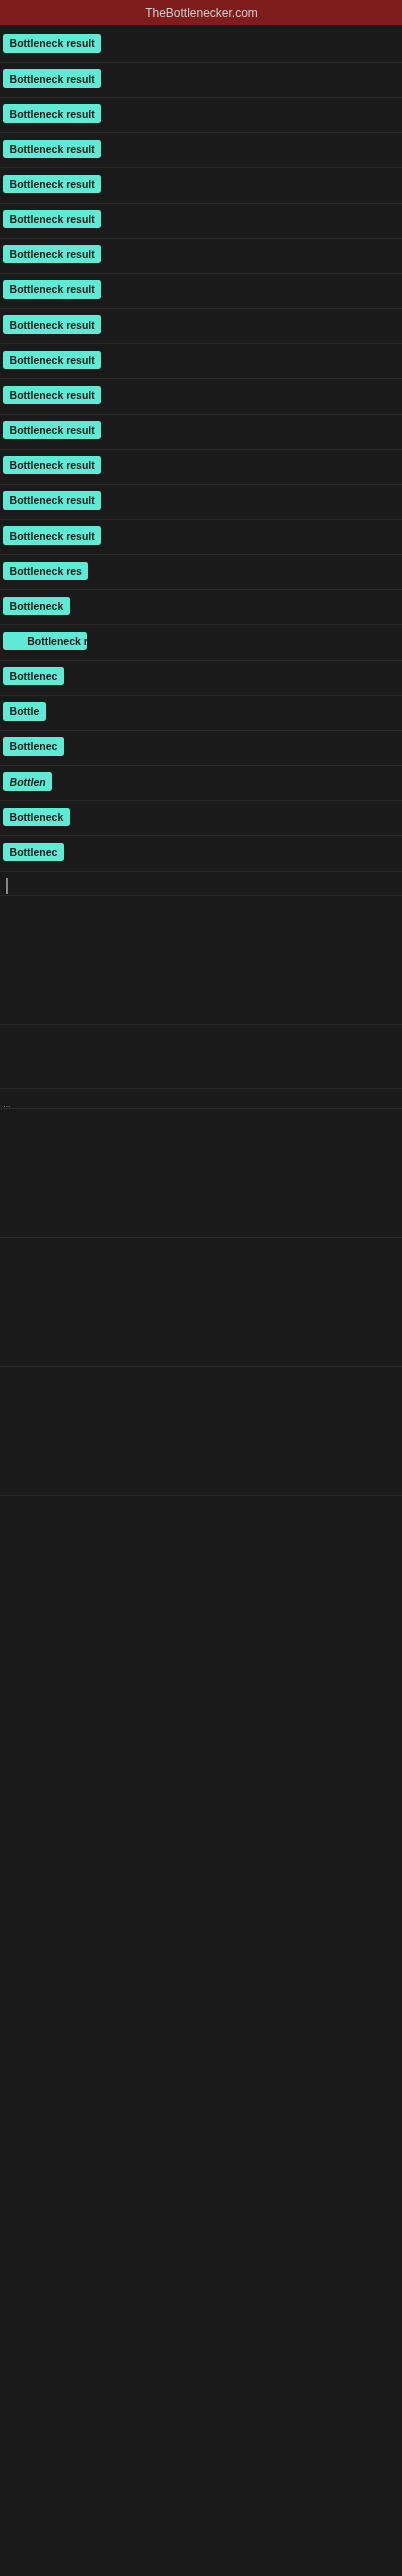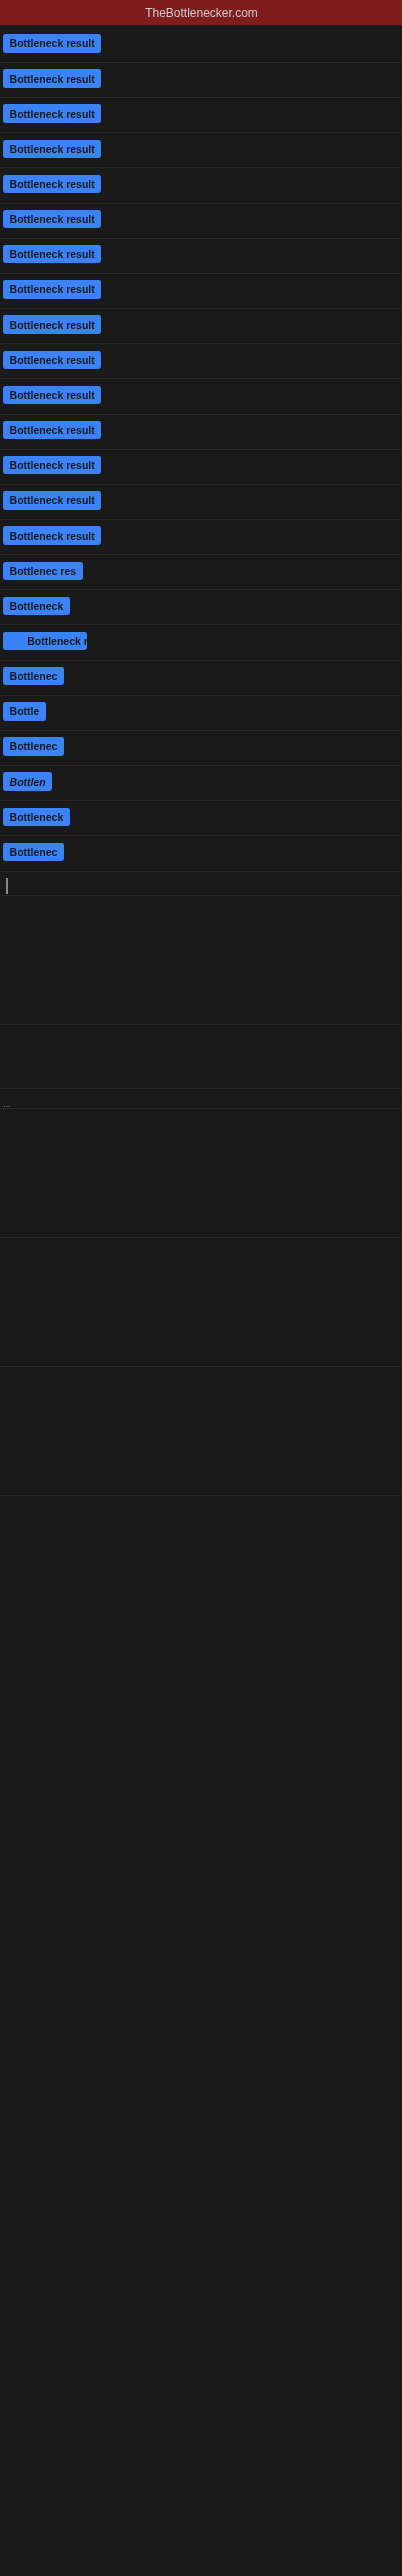--- a/index.html
+++ b/index.html
@@ -11,21 +11,21 @@
     body {
       width: 403px;
       min-height: 2576px;
       background-color: #1a1a1a;
       font-family: Arial, sans-serif;
       position: relative;
     }
 
     .bottleneck-badge {
       display: inline-block;
-      background-color: #3b82f6;
+      background-color: #5eead4;
       color: #1a1a1a;
       font-size: 10.5px;
       font-weight: bold;
       padding: 3.2px 6.4px;
       border-radius: 2.4px;
       white-space: nowrap;
       overflow: hidden;
     }
 
     .result-row {
@@ -104,21 +104,21 @@
 
   <div class="result-row">
     <span class="bottleneck-badge">Bottleneck result</span>
   </div>
 
   <div class="result-row">
     <span class="bottleneck-badge">Bottleneck result</span>
   </div>
 
   <div class="result-row">
-    <span class="bottleneck-badge" style="max-width:93px;">Bottlenec res</span>
+    <span class="bottleneck-badge" style="max-width:93px;">Bottleneck res</span>
   </div>
 
   <div class="result-row">
     <span class="bottleneck-badge" style="max-width:68px;">Bottleneck</span>
   </div>
 
   <div class="result-row">
     <span class="bottleneck-badge" style="max-width:84px;padding-left:24px;">Bottleneck re</span>
   </div>
 

